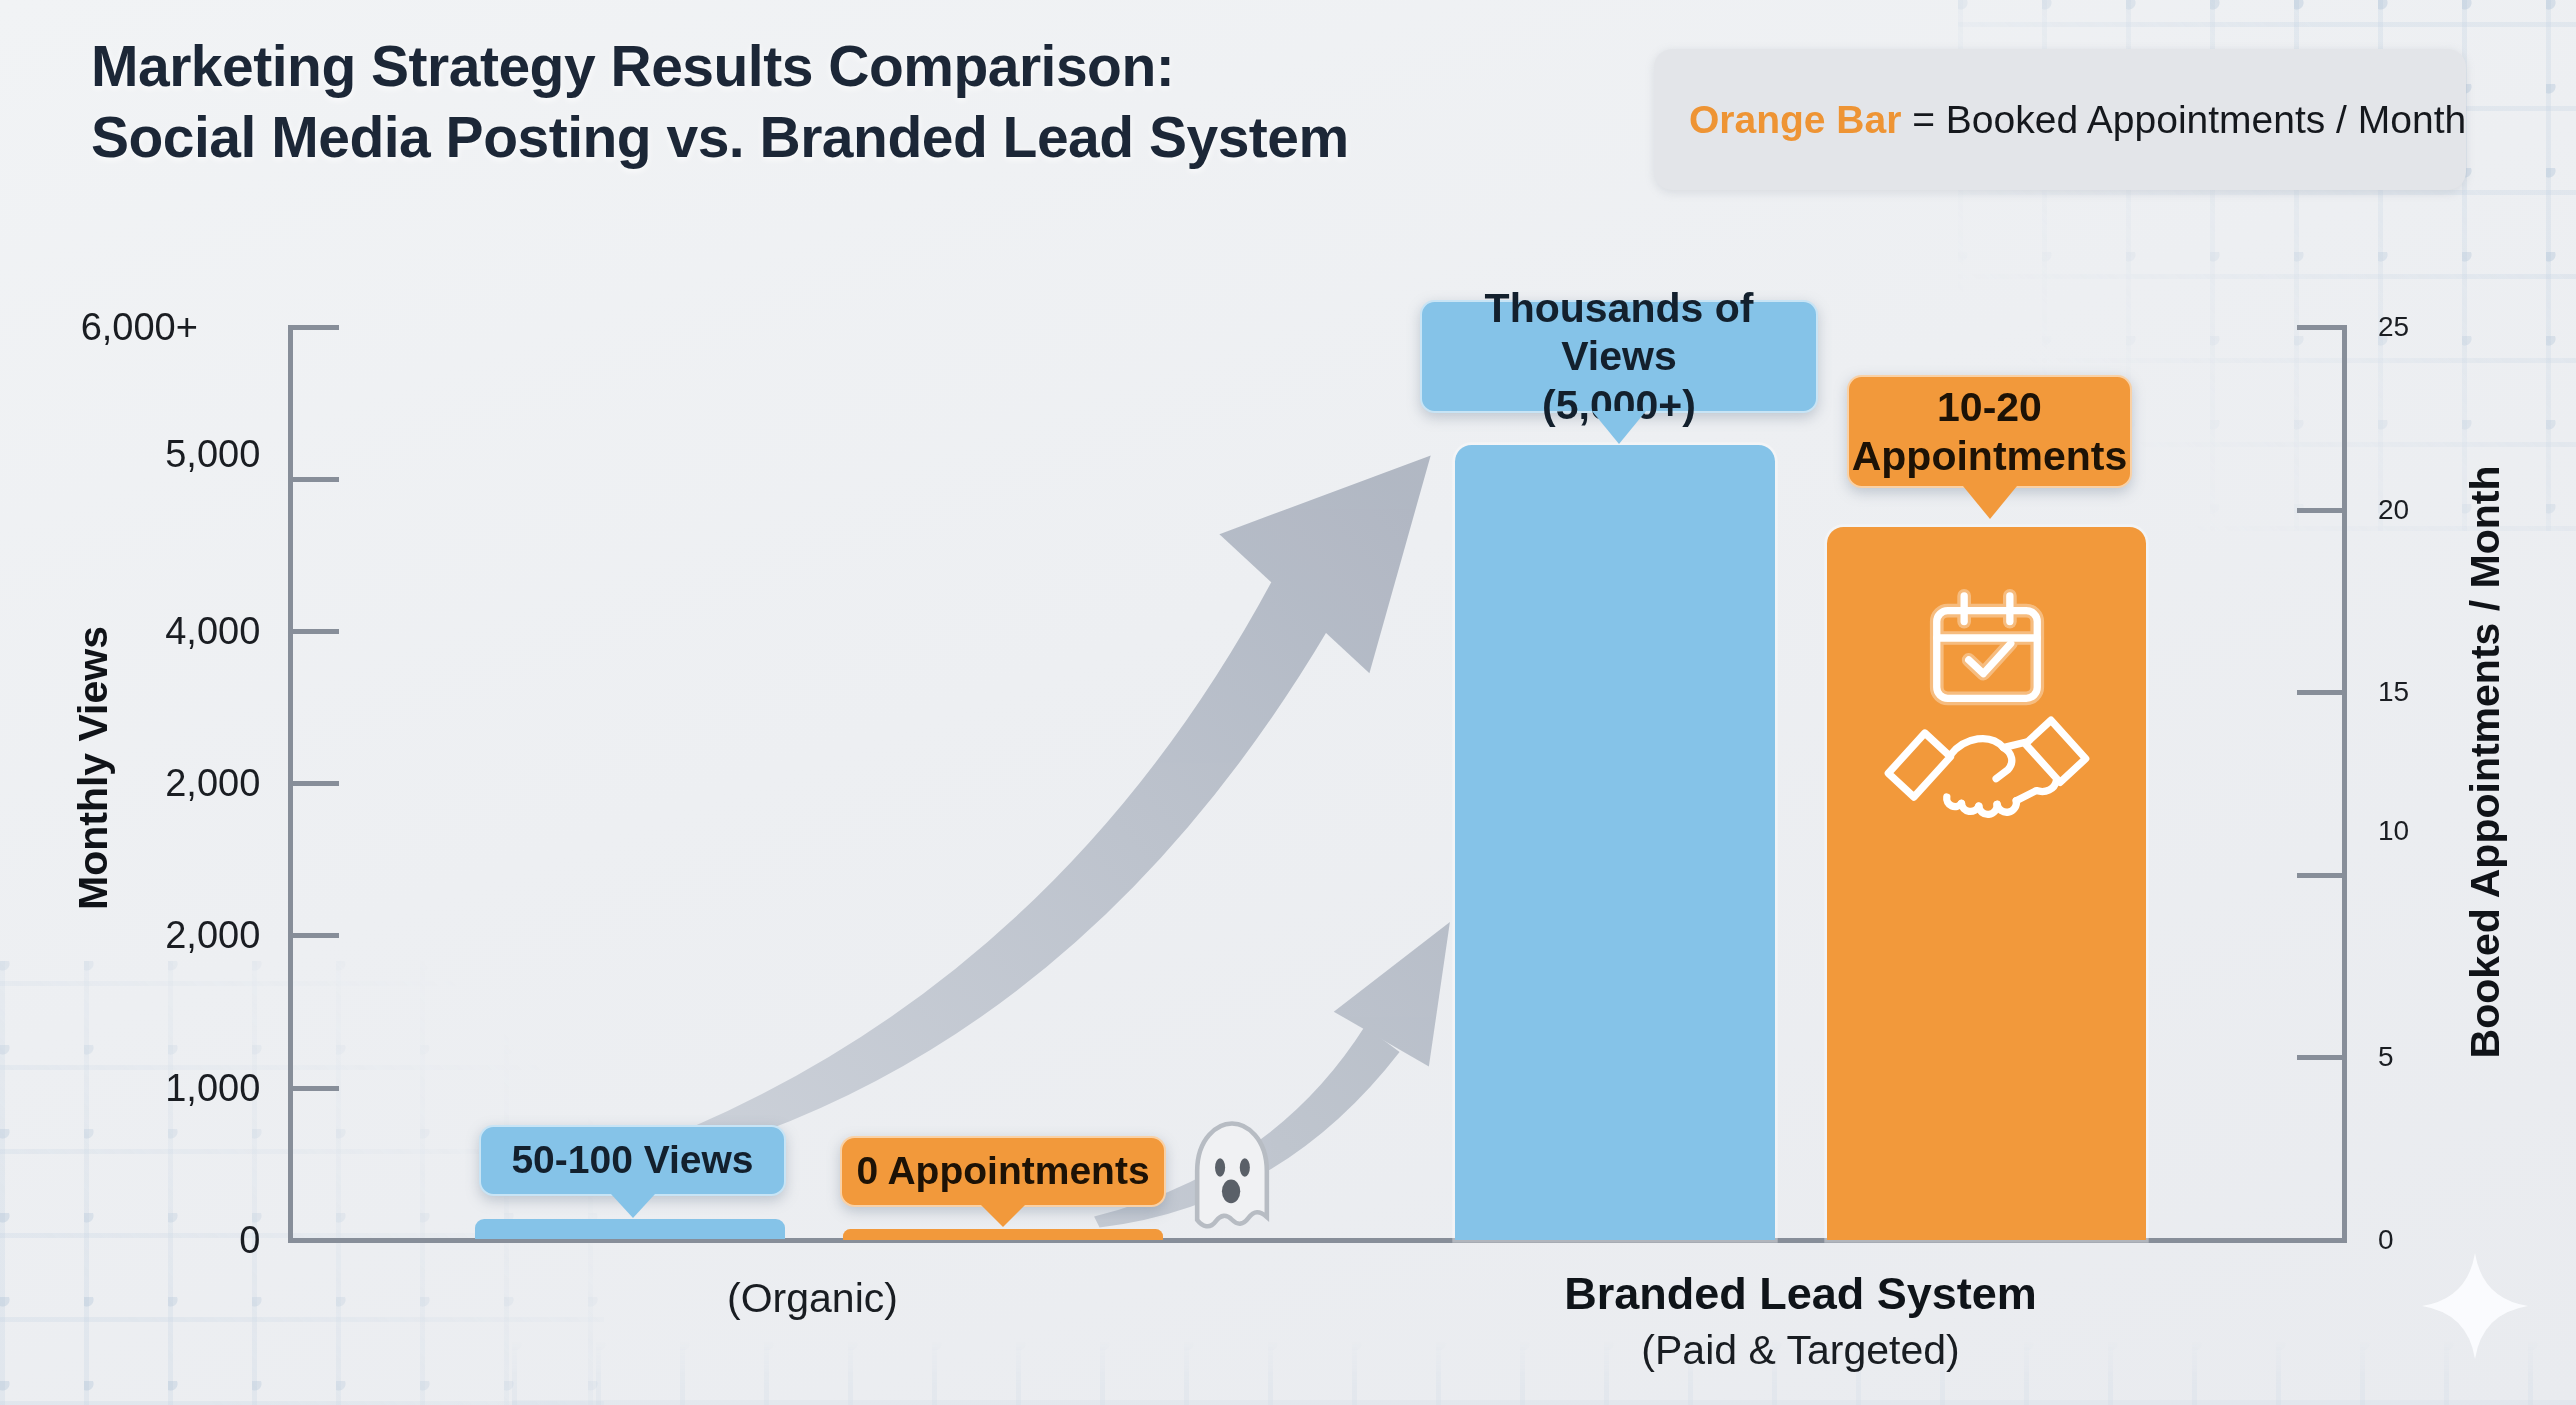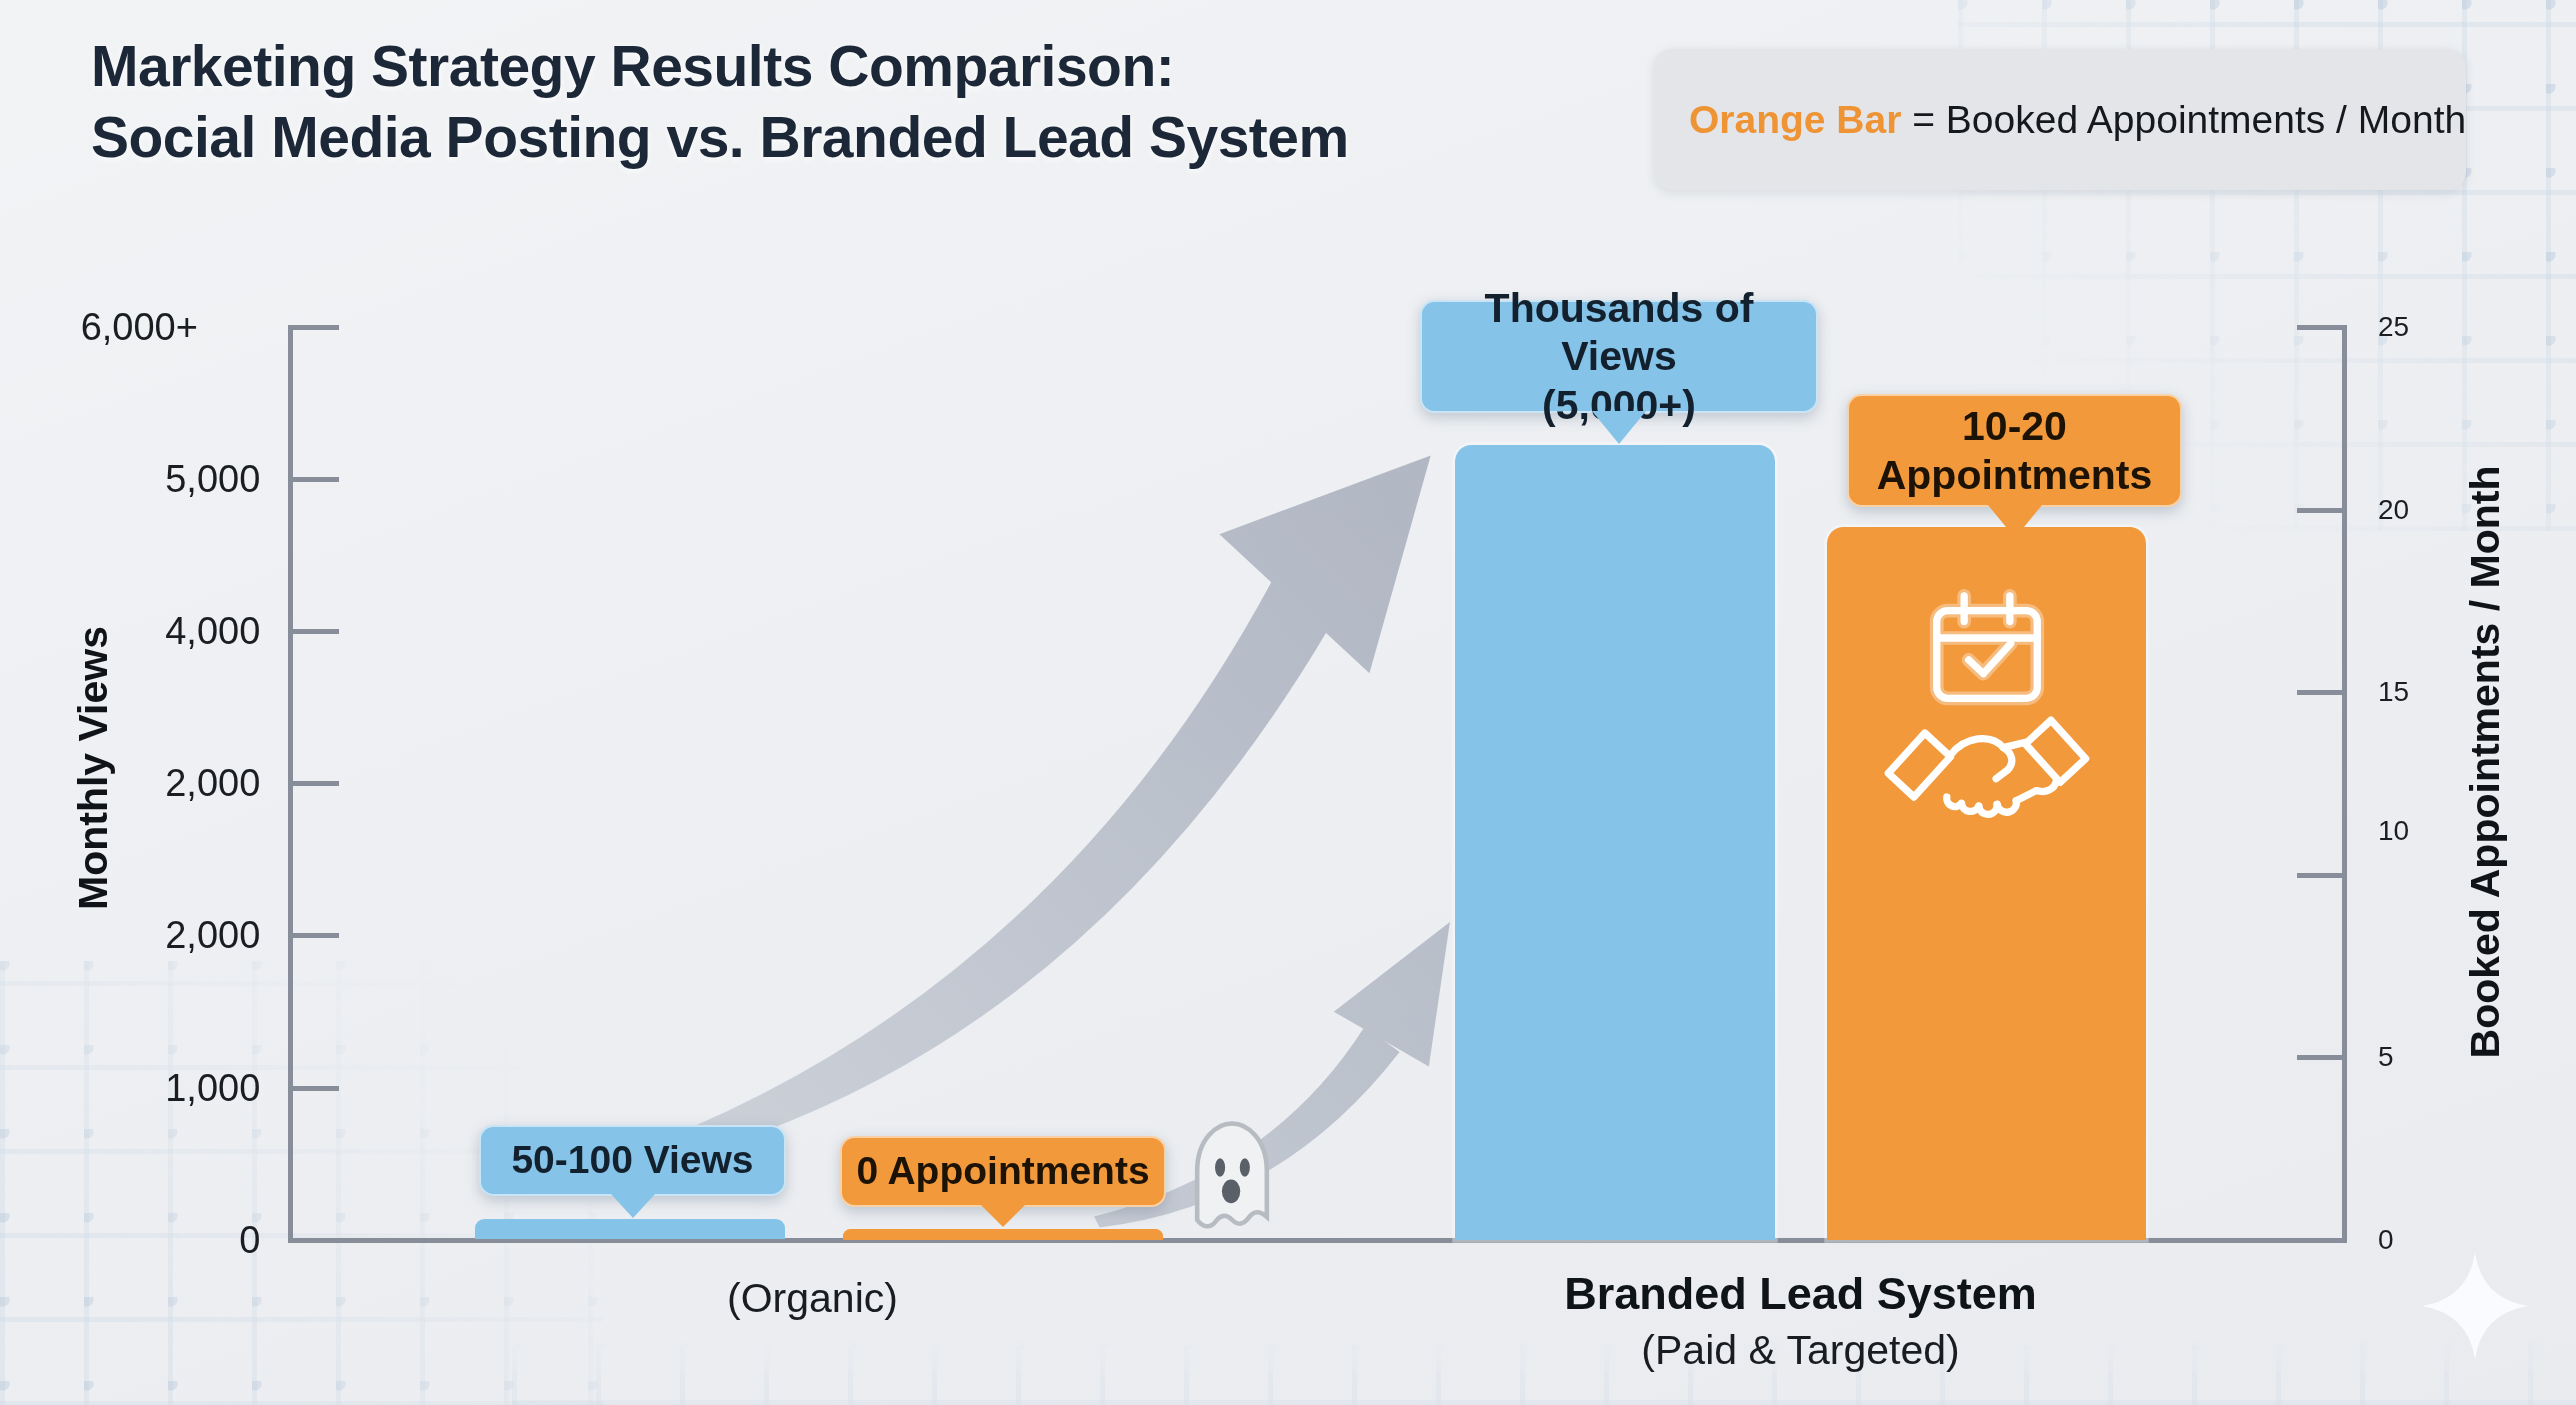--- a/index.html
+++ b/index.html
@@ -55,21 +55,21 @@
   .axis-right-line{left:2342px;top:325px;width:4.6px;height:918px;}
   .axis-baseline{left:288px;top:1238px;width:2058px;height:4.6px;}
   .tick{position:absolute;height:4.6px;width:48px;background:var(--axis,#878e99);}
   .tick.l{left:291px;}
   .tick.r{left:2297px;}
   .tl0{top:325px;} .tl1{top:477px;} .tl2{top:629px;} .tl3{top:781px;} .tl4{top:933px;} .tl5{top:1086px;}
   .tr0{top:325px;} .tr1{top:508px;} .tr2{top:690px;} .tr3{top:873px;} .tr4{top:1055px;}
 
   .ylab{position:absolute;left:18.3px;width:242px;text-align:right;
     font-size:38px;color:var(--tick_text,#1a1d22);height:48px;line-height:48px;}
-  .yl0{top:303px;text-align:center;} .yl1{top:455px;text-align:right;} .yl2{top:607px;} .yl3{top:759px;} .yl4{top:911px;} .yl5{top:1064px;} .yl6{top:1216px;}
+  .yl0{top:303px;text-align:center;} .yl1{top:430px;text-align:right;} .yl2{top:607px;} .yl3{top:759px;} .yl4{top:911px;} .yl5{top:1064px;} .yl6{top:1216px;}
   .rlab{position:absolute;left:2378px;width:165px;text-align:left;
     font-size:28px;color:var(--tick_text,#1a1d22);height:48px;line-height:48px;}
   .rl0{top:303px;} .rl1{top:486px;} .rl2{top:668px;} .rl3{top:807px;} .rl4{top:1033px;} .rl5{top:1216px;}
 
   .axis-title{
     position:absolute;font-size:41px;font-weight:bold;color:#101318;white-space:nowrap;
     transform:translate(-50%,-50%) rotate(-90deg);
   }
   .axis-title.left{left:93px;top:768px;}
   .axis-title.right{left:2485px;top:762px;}
@@ -97,21 +97,21 @@
   .ptr{position:absolute;left:50%;top:100%;transform:translateX(-50%);
     width:0;height:0;border-left:27.4px solid transparent;border-right:27.4px solid transparent;}
   .callout.blue .ptr{border-top:33px solid var(--blue,#85c3e8);}
   .callout.orange .ptr{border-top:33px solid var(--orange,#f2993b);}
   .ptr.sm{border-left-width:22px;border-right-width:22px;}
   .callout.blue .ptr.sm{border-top-width:24px;}
   .callout.orange .ptr.sm{border-top-width:22px;}
   .co-views-small{left:479px;top:1125px;width:307px;height:71px;font-size:39px;}
   .co-appts-small{left:840px;top:1136px;width:326px;height:71px;font-size:39px;}
   .co-views-big{left:1420px;top:300px;width:398px;height:113px;font-size:41px;}
-  .co-appts-big{left:1847px;top:394px;width:335px;height:113px;font-size:41px;}
+  .co-appts-big{left:1847px;top:375px;width:285px;height:113px;font-size:41px;}
 
   
   .cat{position:absolute;width:823px;text-align:center;top:1268px;}
   .cat .l1{font-size:45px;font-weight:bold;color:#0f1419;}
   .cat .l2{font-size:41px;color:#191d22;margin-top:7.3px;}
   .cat-1{left:401px;}
   .cat-2{left:1389px;}
 
   
   .deco{position:absolute;pointer-events:none;}

